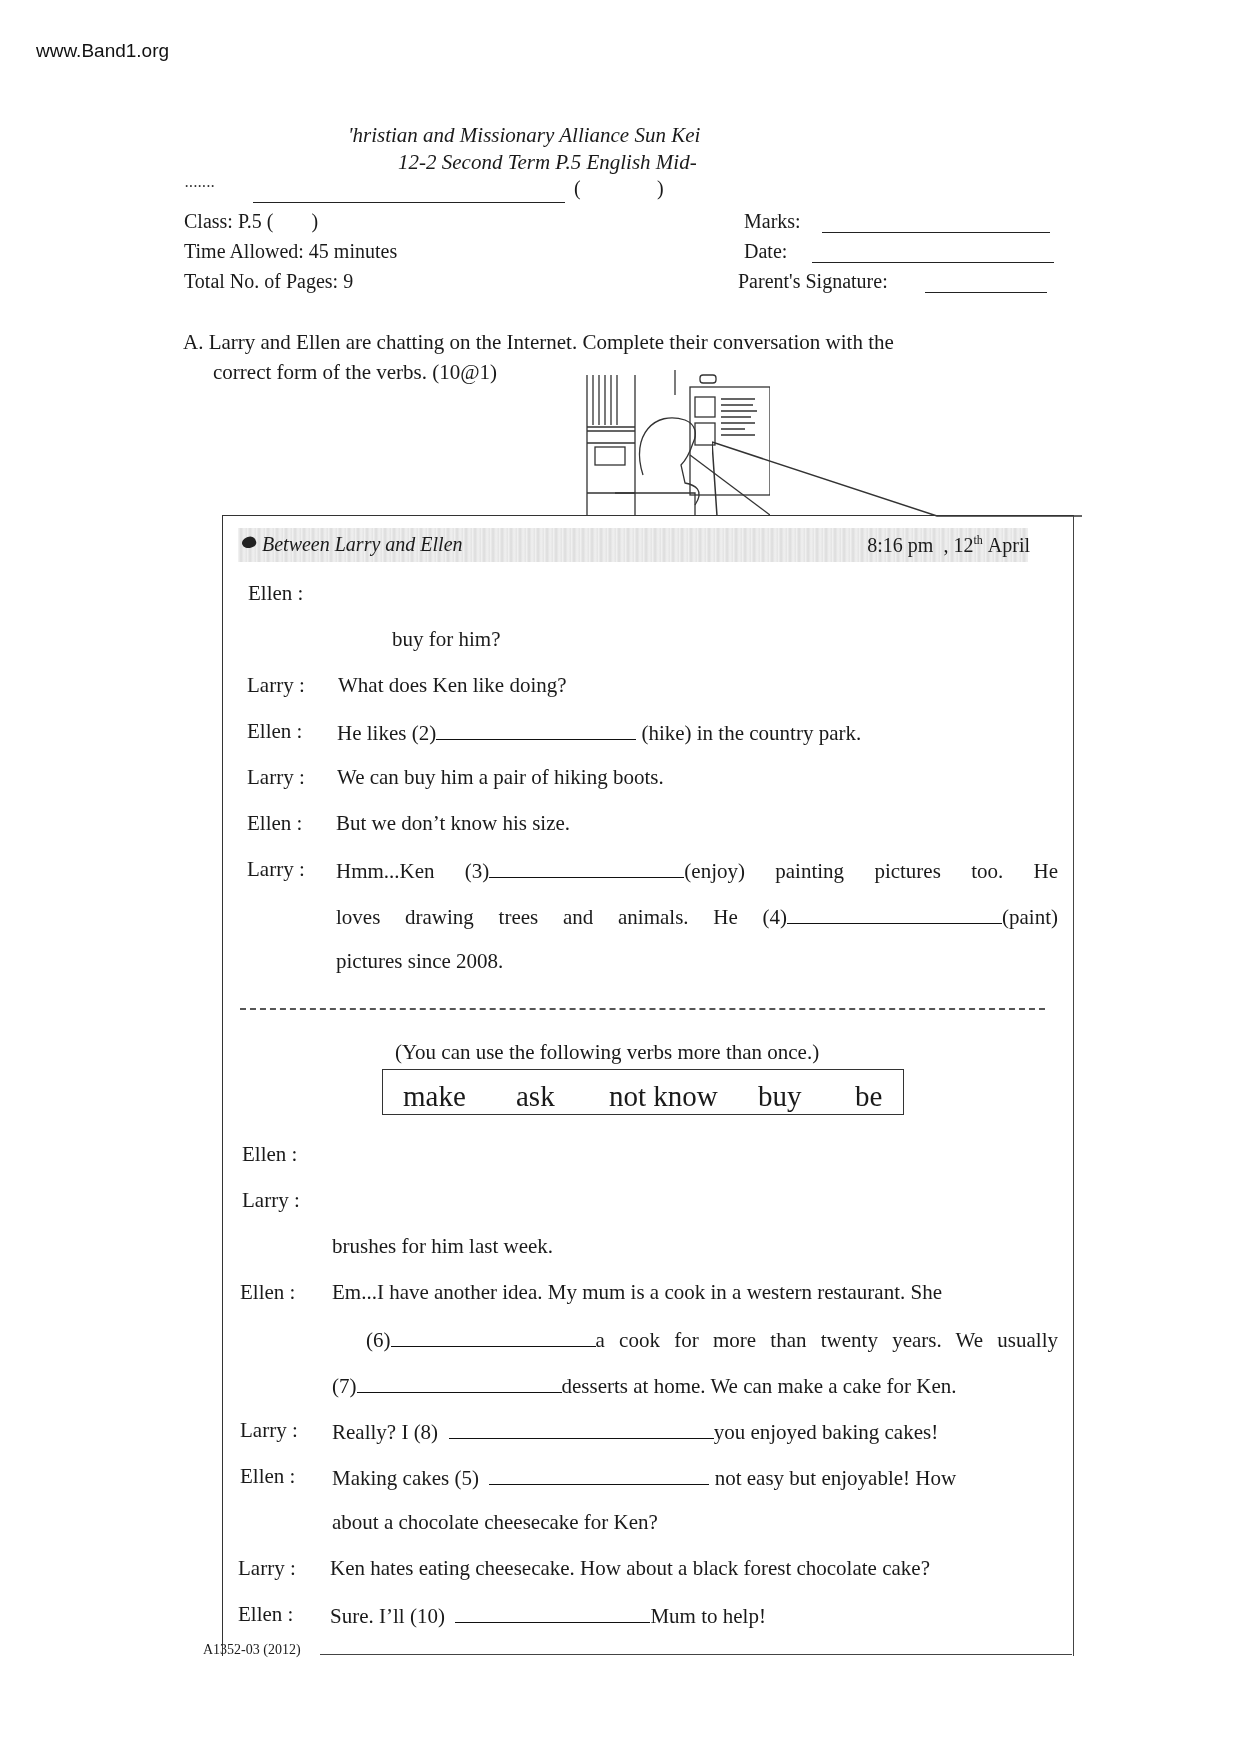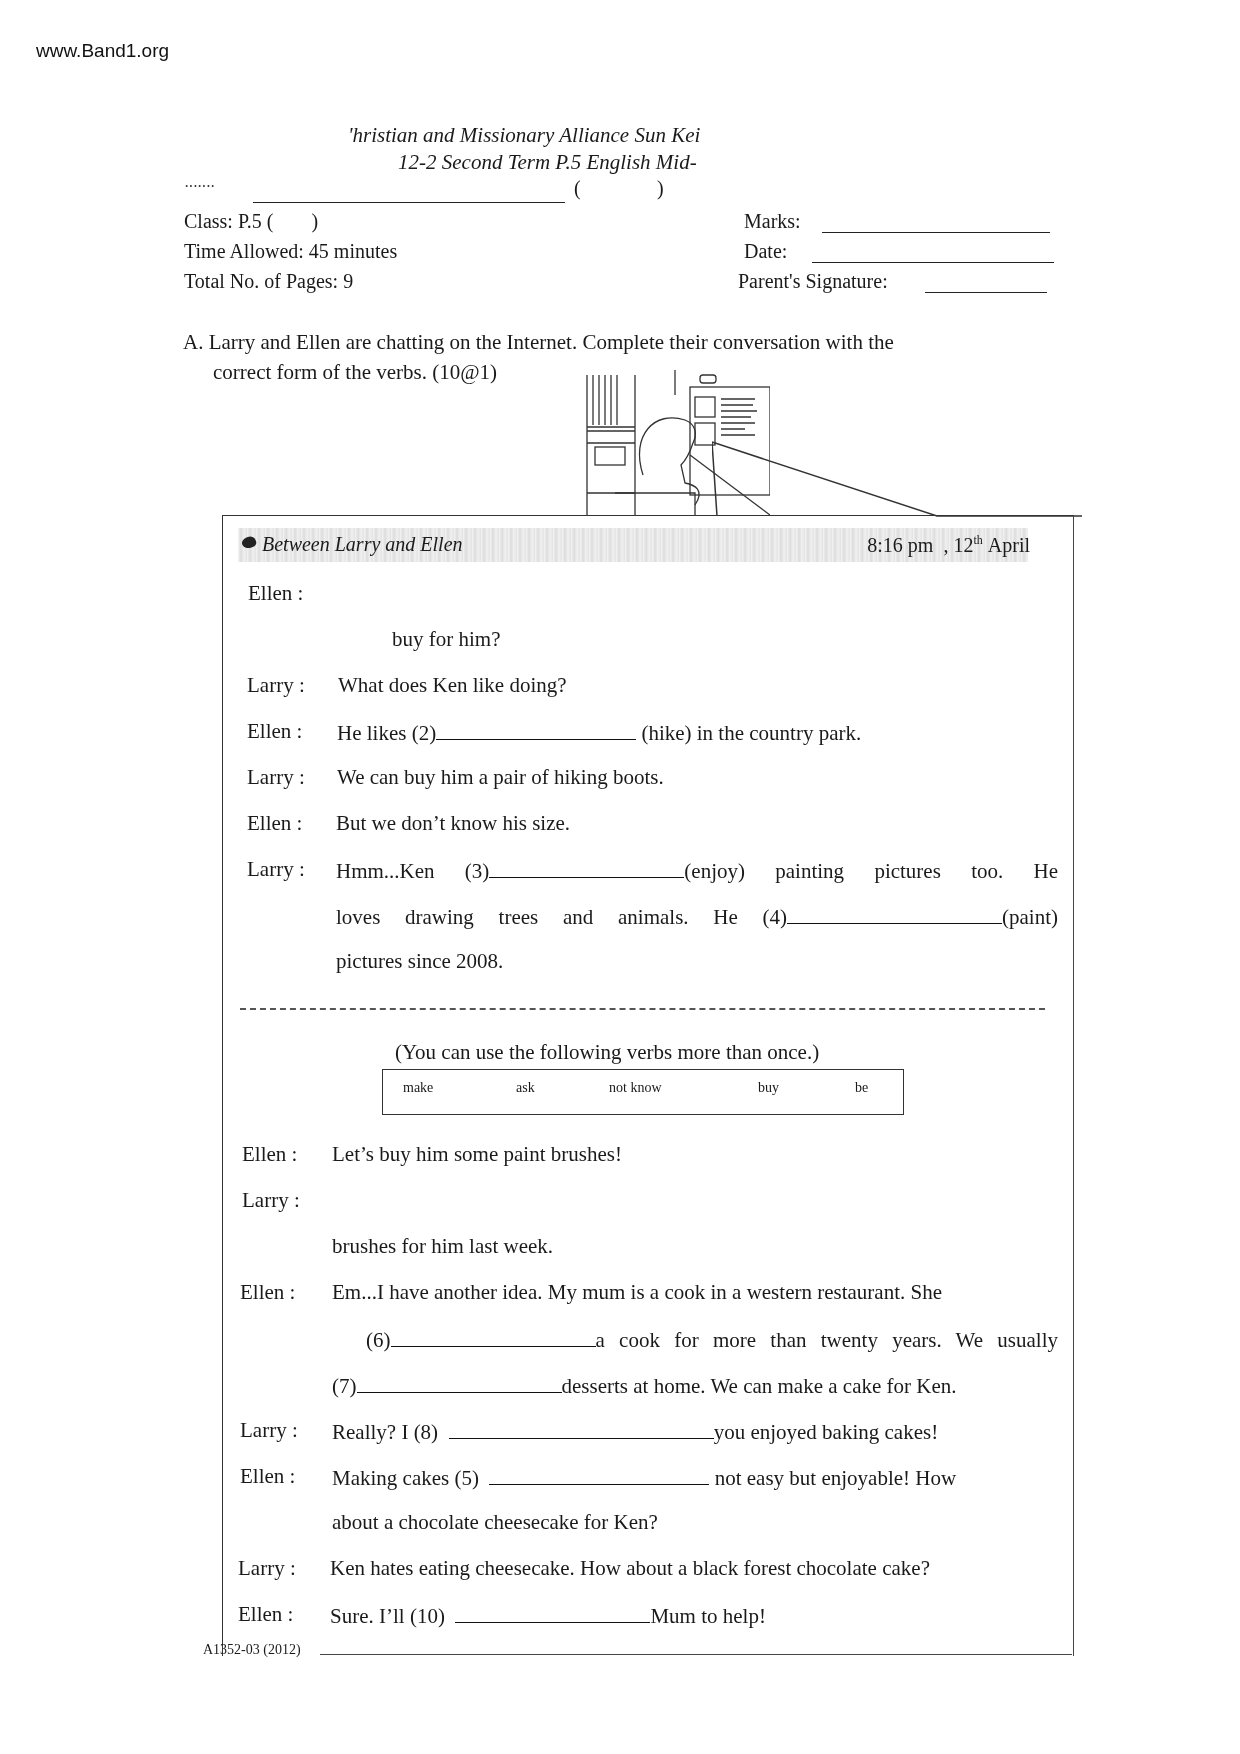--- a/index.html
+++ b/index.html
@@ -20,21 +20,21 @@
   .chatbar .title { position:absolute; left:24px; top:5px; font-style:italic; }
   .chatbar .time { position:absolute; right:-2px; top:5px; }
   .pin { position:absolute; left:4px; top:9px; width:14px; height:11px; background:#222; border-radius:50% 50% 40% 60%; transform:rotate(-20deg); }
   .row { position:absolute; left:240px; width:830px; font-size:21px; height:30px; white-space:nowrap; }
   .spk { position:absolute; left:0; width:90px; }
   .txt { position:absolute; left:94px; right:0; }
   .justify { text-align:justify; text-align-last:justify; }
   .blank { display:inline-block; border-bottom:1.5px solid #111; height:20px; vertical-align:baseline; }
   .dash { left:240px; top:1008px; width:805px; border-top:2px dashed #555; }
   .hint { left:395px; top:1040px; font-size:21px; }
-  .verbbox { left:382px; top:1069px; width:520px; height:44px; border:1.5px solid #333; font-size:14px;text-align:right; }
+  .verbbox { left:382px; top:1069px; width:520px; height:44px; border:1.5px solid #333; font-size:29px;text-align:right; }
   .verbbox span { position:absolute; top:10px; }
   .footer { left:203px; top:1642px; font-size:14px; }
   .illus { left:585px; top:365px; width:185px; height:150px; }
 </style>
 </head>
 <body>
 
 <div class="abs watermark">www.Band1.org</div>
 
 <div class="abs hdr" style="left:348px;top:123px;">
@@ -133,21 +133,20 @@
 <div class="abs verbbox">
   <span style="left:20px;">make</span>
   <span style="left:133px;">ask</span>
   <span style="left:226px;">not know</span>
   <span style="left:375px;">buy</span>
   <span style="left:472px;">be</span>
 </div>
 
 <div class="row" style="top:1142px;">
   <span class="spk" style="left:2px;">Ellen :</span>
-  <span class="txt" style="left:92px;">Let’s buy him some paint brushes!</span>
 </div>
 <div class="row" style="top:1188px;">
   <span class="spk" style="left:2px;">Larry :</span>
 </div>
 <div class="row" style="top:1234px;">
   <span class="txt" style="left:92px;">brushes for him last week.</span>
 </div>
 <div class="row" style="top:1280px;">
   <span class="spk" style="left:0px;">Ellen :</span>
   <span class="txt" style="left:92px;">Em...I have another idea. My mum is a cook in a western restaurant. She</span>

